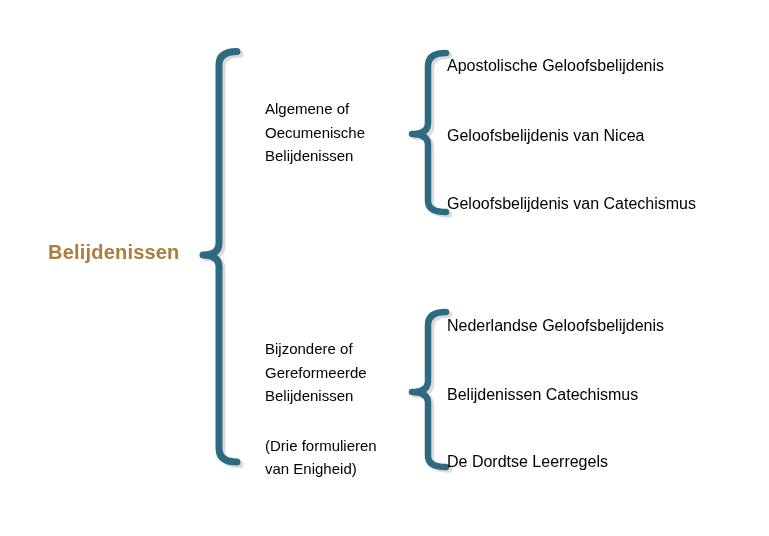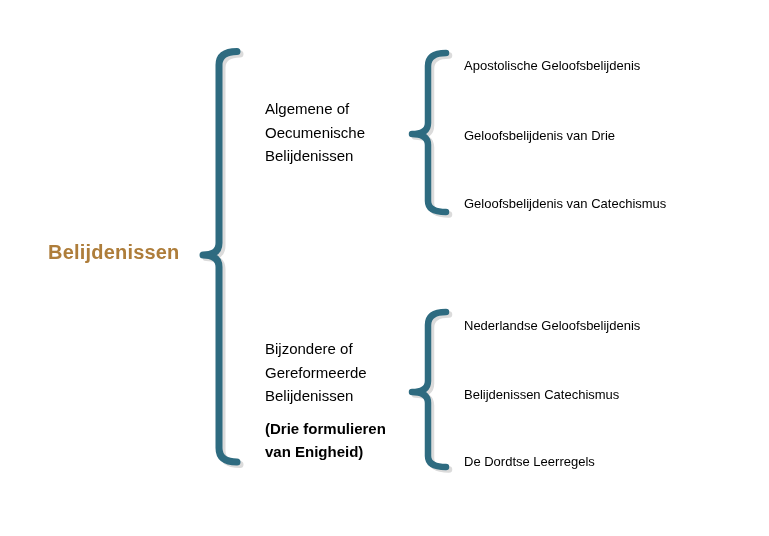--- a/index.html
+++ b/index.html
@@ -44,26 +44,26 @@
   }
   .category-label {
     position: absolute;
     left: 265px;
     width: 175px;
     font-size: 15px;
     line-height: 23.5px;
     color: var(--text, #000);
   }
   .category-label .line { white-space: nowrap; }
-  .category-note { margin-top: 9px; font-weight: bold; }
+  .category-note { margin-top: 26px; }
   .leaf-item {
     position: absolute;
-    left: 464px;
+    left: 447px;
     height: 22px;
-    font-size: 13px;
+    font-size: 16px;
     line-height: 22px;
     color: var(--text, #000);
     white-space: nowrap;
   }
 </style>
 </head>
 <body>
 
 <div class="canvas">
 
@@ -97,20 +97,20 @@
     <div class="line">Bijzondere of</div>
     <div class="line">Gereformeerde</div>
     <div class="line">Belijdenissen</div>
     <div class="category-note">
       <div class="line">(Drie formulieren</div>
       <div class="line">van Enigheid)</div>
     </div>
   </div>
 
   <div class="leaf-item" style="top: 55px;">Apostolische Geloofsbelijdenis</div>
-  <div class="leaf-item" style="top: 125px;">Geloofsbelijdenis van Drie</div>
+  <div class="leaf-item" style="top: 125px;">Geloofsbelijdenis van Nicea</div>
   <div class="leaf-item" style="top: 193px;">Geloofsbelijdenis van Catechismus</div>
 
   <div class="leaf-item" style="top: 315px;">Nederlandse Geloofsbelijdenis</div>
   <div class="leaf-item" style="top: 384px;">Belijdenissen Catechismus</div>
   <div class="leaf-item" style="top: 451px;">De Dordtse Leerregels</div>
 
 </div>
 
 </body></html>

